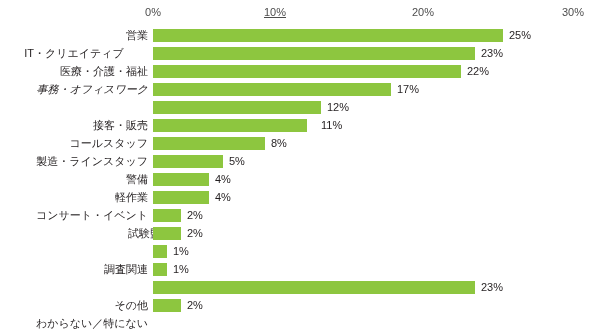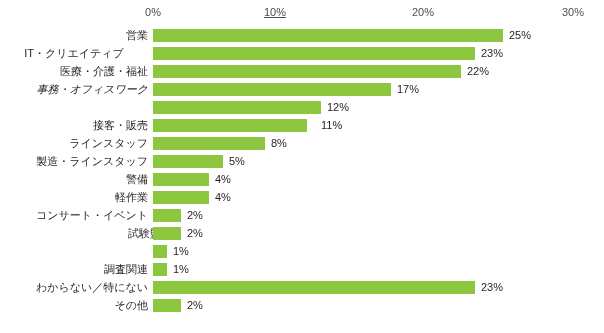--- a/index.html
+++ b/index.html
@@ -137,21 +137,21 @@
         </div>
       </div>
       <div class="row">
         <div class="row-label" style="color: rgb(35, 31, 32);">接客・販売</div>
         <div class="bar-area">
           <div class="bar" style="width: 154px; background: rgb(141, 198, 63);"></div>
           <div class="bar-value" style="left: 160px; color: rgb(35, 31, 32); margin-left: 8px;">11%</div>
         </div>
       </div>
       <div class="row">
-        <div class="row-label" style="color: rgb(35, 31, 32);">ラインスタッフ</div>
+        <div class="row-label" style="color: rgb(35, 31, 32);">コールスタッフ</div>
         <div class="bar-area">
           <div class="bar" style="width: 112px; background: rgb(141, 198, 63);"></div>
           <div class="bar-value" style="left: 118px; color: rgb(35, 31, 32);">8%</div>
         </div>
       </div>
       <div class="row">
         <div class="row-label" style="color: rgb(35, 31, 32);">製造・ラインスタッフ</div>
         <div class="bar-area">
           <div class="bar" style="width: 70px; background: rgb(141, 198, 63);"></div>
           <div class="bar-value" style="left: 76px; color: rgb(35, 31, 32);">5%</div>
@@ -192,21 +192,21 @@
         </div>
       </div>
       <div class="row">
         <div class="row-label" style="color: rgb(35, 31, 32);">調査関連</div>
         <div class="bar-area">
           <div class="bar" style="width: 14px; background: rgb(141, 198, 63);"></div>
           <div class="bar-value" style="left: 20px; color: rgb(35, 31, 32);">1%</div>
         </div>
       </div>
       <div class="row">
-        <div class="row-label" style="color: rgb(35, 31, 32);">わからない／特にない</div>
+        <div class="row-label" style="color: rgb(35, 31, 32); margin-top: 36px;">わからない／特にない</div>
         <div class="bar-area">
           <div class="bar" style="width: 322px; background: rgb(141, 198, 63);"></div>
           <div class="bar-value" style="left: 328px; color: rgb(35, 31, 32);">23%</div>
         </div>
       </div>
       <div class="row">
         <div class="row-label" style="color: rgb(35, 31, 32);">その他</div>
         <div class="bar-area">
           <div class="bar" style="width: 28px; background: rgb(141, 198, 63);"></div>
           <div class="bar-value" style="left: 34px; color: rgb(35, 31, 32);">2%</div>

